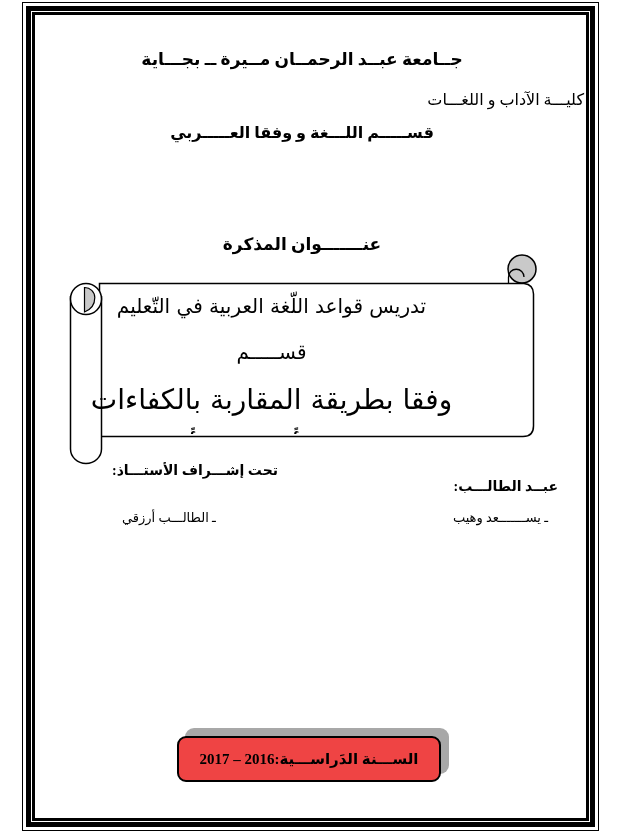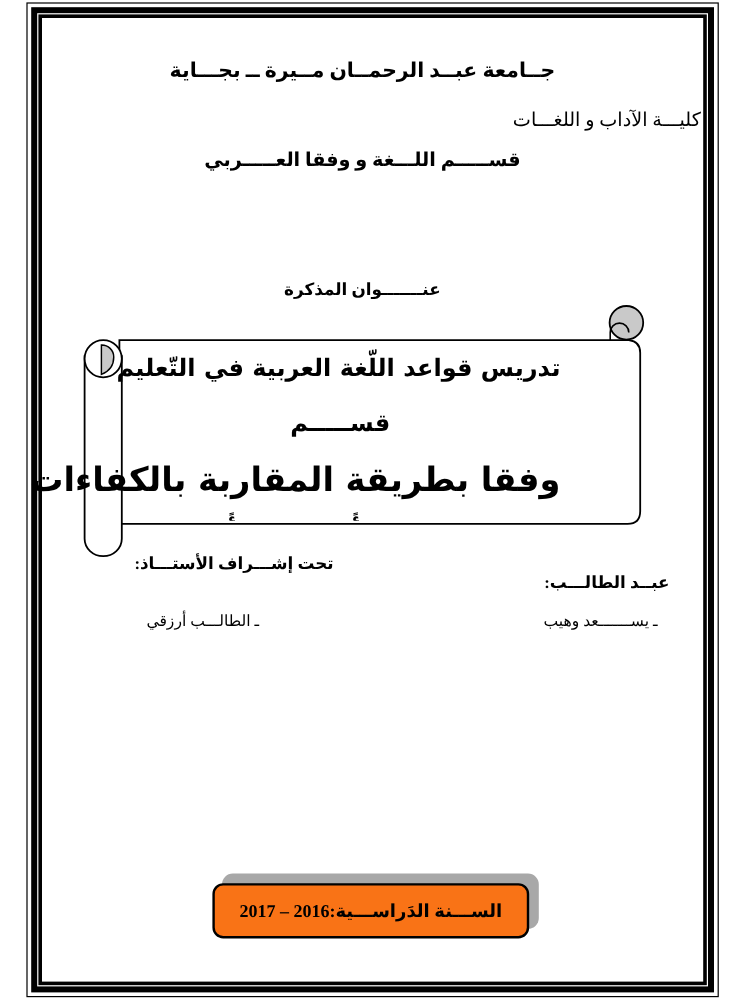--- a/index.html
+++ b/index.html
@@ -11,40 +11,40 @@
   
   .frame-outer{position:absolute;left:22px;top:2px;right:21px;bottom:9px;border:1px solid #000;}
   .frame-mid{position:absolute;left:3px;top:3px;right:3px;bottom:3px;border:5px solid #000;}
   .frame-inner{position:absolute;left:1px;top:1px;right:1px;bottom:1px;border:3px solid #000;}
   
   .txt{position:absolute;direction:rtl;white-space:nowrap;}
   .center{left:20px;right:36px;text-align:center;}
   .hdr1{top:49px;font-size:17px;font-weight:bold;}
   .hdr2{top:90px;font-size:16px;font-weight:normal;text-align:right;}
   .hdr3{top:123px;font-size:16px;font-weight:bold;}
-  .memo-label{top:234px;font-size:14px;font-weight:bold;}
+  .memo-label{top:234px;font-size:17px;font-weight:bold;}
   
-  .scroll-line{position:absolute;left:100px;width:367px;text-align:center;direction:rtl;
-    font-family:"DejaVu Sans",sans-serif;font-weight:bold;white-space:nowrap;}
+  .scroll-line{position:absolute;left:88px;width:367px;text-align:center;direction:rtl;
+    font-family:"DejaVu Sans",sans-serif;font-weight:normal;white-space:nowrap;}
   .sl1{top:294px;font-size:20px;}
   .sl2{top:340px;font-size:20px;}
   .sl3{top:383px;font-size:28px;}
   .clipped{position:absolute;left:190px;top:425px;width:110px;height:9px;overflow:hidden;
     display:flex;justify-content:space-between;direction:rtl;font-size:13px;font-weight:bold;}
   
   .cred-label{font-size:14px;font-weight:bold;}
   .cred-name{font-size:13px;}
   .student-label{right:62px;top:478px;}
   .student-name{right:72px;top:510px;}
   .sup-label{left:112px;top:462px;}
   .sup-name{left:122px;top:510px;}
   
   .year-box{
     position:absolute;left:177px;top:736px;width:260px;height:42px;
-    background:#f97316;border:2px solid #000;border-radius:9px;
+    background:#ef4444;border:2px solid #000;border-radius:9px;
     box-shadow:8px -8px 0 0 #a8a8a8;
     display:flex;align-items:center;justify-content:center;
     font-size:15px;font-weight:bold;direction:rtl;white-space:nowrap;
   }
   svg{position:absolute;left:0;top:0;}
 </style>
 </head>
 <body>
 
 <div class="frame-outer">

